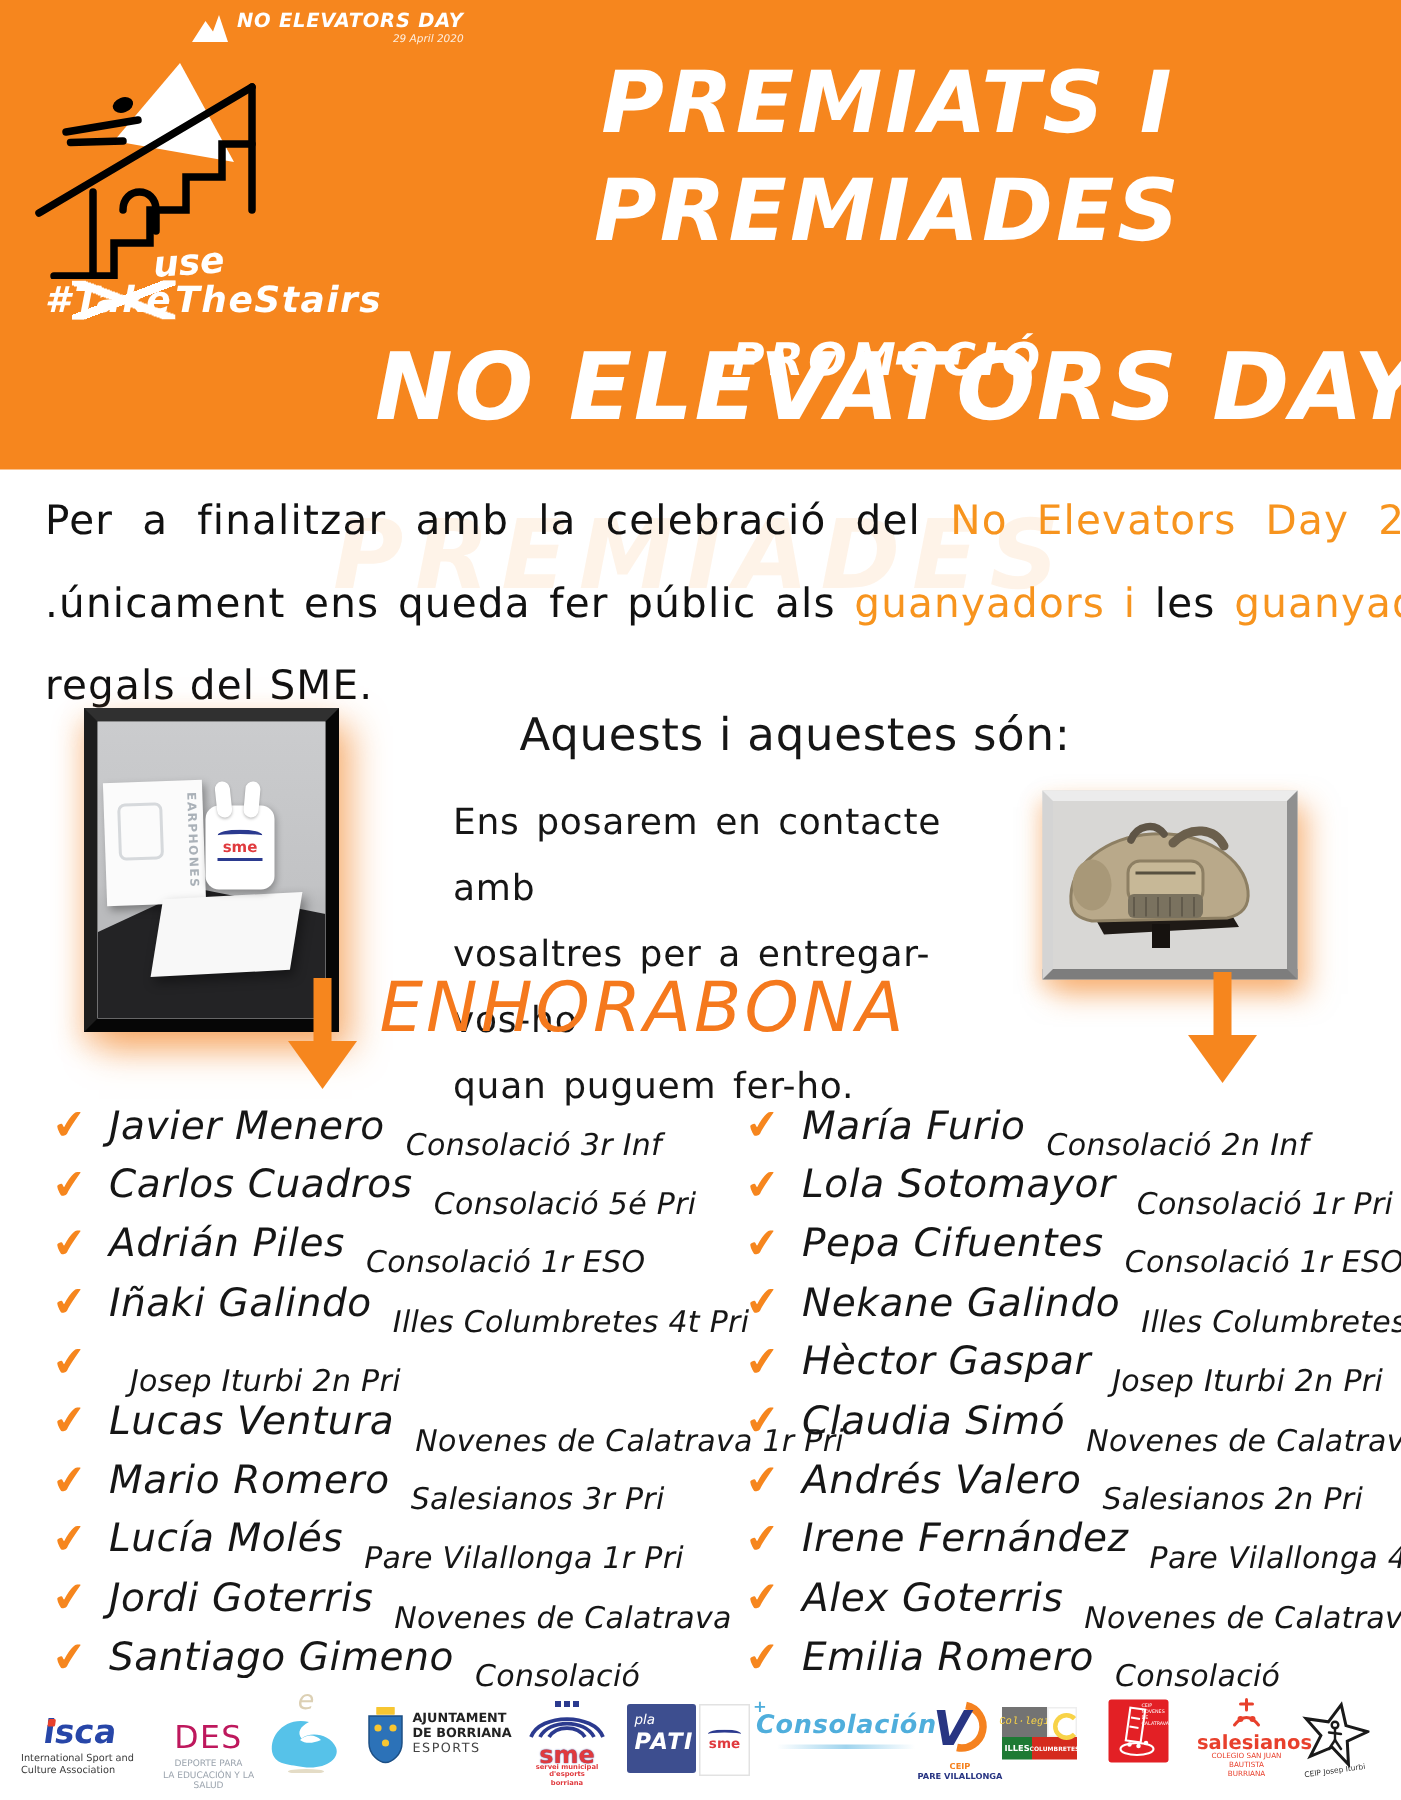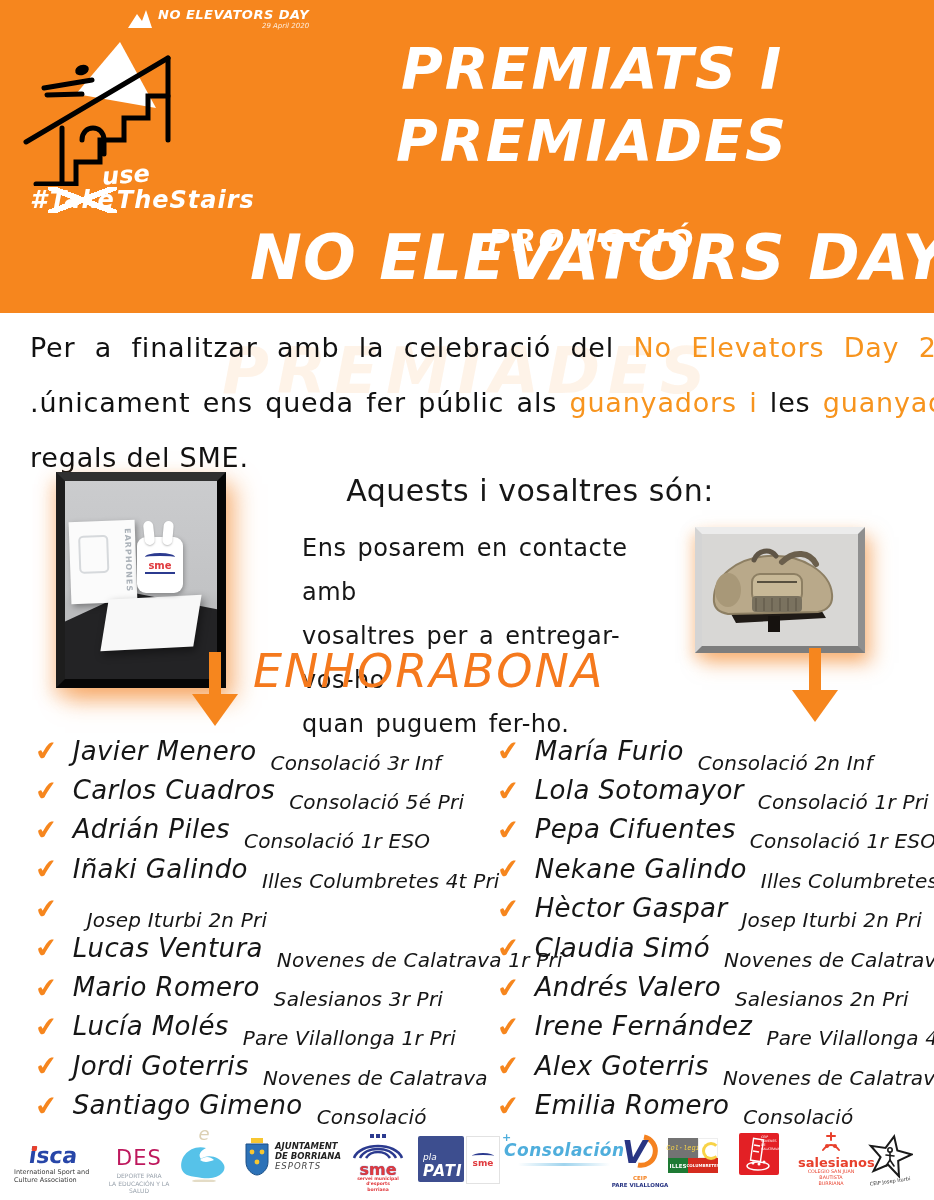--- a/index.html
+++ b/index.html
@@ -83,28 +83,28 @@
   .isca-title{position:relative;display:inline-block;font-size:22px;font-weight:800;color:#2746A8;
       transform:skewX(-8deg);letter-spacing:0;}
   .isca-title::before{content:'';position:absolute;left:2px;top:3px;width:5px;height:5px;background:#E8402C;border-radius:1px;}
   .fcap{font-size:6.5px;color:#3a3a3a;line-height:1.25;text-align:left;}
   .des{left:100px;top:1146px;width:78px;}
   .des-title{font-size:21px;font-weight:normal;color:#be185d;letter-spacing:1px;}
   .des .fcap{color:#9aa3ad;text-align:center;font-size:6px;margin-top:2px;}
   .bird{left:174px;top:1128px;width:60px;}
   .bird-e{font-size:18px;font-style:italic;color:#DCD0B4;line-height:12px;}
   .borriana{left:243px;top:1138px;width:102px;display:flex;align-items:center;text-align:left;}
-  .borr-text{margin-left:4px;line-height:1.15;font-style:italic;}
+  .borr-text{margin-left:4px;line-height:1.15;}
   .borr-l1,.borr-l2{font-size:8.5px;font-weight:bold;color:#222;}
   .borr-l3{font-size:8.5px;color:#444;letter-spacing:1px;}
   .smelogo{left:348px;top:1134px;width:60px;}
   .sme-title{font-size:16px;font-weight:bold;color:#E03A3E;line-height:12px;text-shadow:0 0 1px #2B3A8F;}
   .sme-cap{font-size:4.5px;color:#E03A3E;font-weight:bold;line-height:1.2;}
   .plapati{left:418px;top:1136px;width:84px;display:flex;}
-  .pati-sq{width:46px;height:46px;background:#3D4E8F;border-radius:2px;color:#fff;text-align:left;padding:16px 0 0 5px;box-sizing:border-box;}
+  .pati-sq{width:46px;height:46px;background:#3D4E8F;border-radius:2px;color:#fff;text-align:left;padding:6px 0 0 5px;box-sizing:border-box;}
   .pati-pla{font-size:9px;font-style:italic;line-height:10px;}
   .pati-big{font-size:15px;font-weight:bold;font-style:italic;letter-spacing:1px;}
   .pati-mini{width:32px;height:46px;background:#fff;border:1px solid #e2e2e2;margin-left:2px;
      display:flex;flex-direction:column;justify-content:center;align-items:center;}
   .pati-mini .arc{width:22px;height:4px;border-top:2px solid #2B3A8F;border-radius:50% 50% 0 0;}
   .pati-mini .sme{font-size:9px;font-weight:bold;color:#E03A3E;line-height:9px;}
   .conso{left:504px;top:1140px;width:120px;}
   .conso-title{position:relative;font-size:17px;font-style:italic;font-weight:bold;color:#4FAEDC;letter-spacing:.5px;}
   .conso-title::before{content:'+';position:absolute;left:-2px;top:-9px;font-size:11px;font-style:normal;}
   .conso-blur{height:3px;margin:3px 14px 0 14px;background:linear-gradient(90deg,transparent,#9fd4ee,transparent);}
@@ -196,21 +196,21 @@
       <span class="pl-bud b1"></span>
       <span class="pl-bud b2"></span>
       <div class="pl-sticker">
         <div class="arc"></div>
         <div class="sme">sme</div>
         <div class="bar"></div>
       </div>
     </div>
   </div>
 
-  <div class="heading">Aquests i vosaltres són:</div>
+  <div class="heading">Aquests i aquestes són:</div>
 
   <div class="note">
     <div>Ens posarem en contacte amb</div>
     <div>vosaltres per a entregar-vos-ho</div>
     <div>quan puguem fer-ho.</div>
   </div>
 
   <div class="congrats">ENHORABONA</div>
 
   <div class="photo-right">

